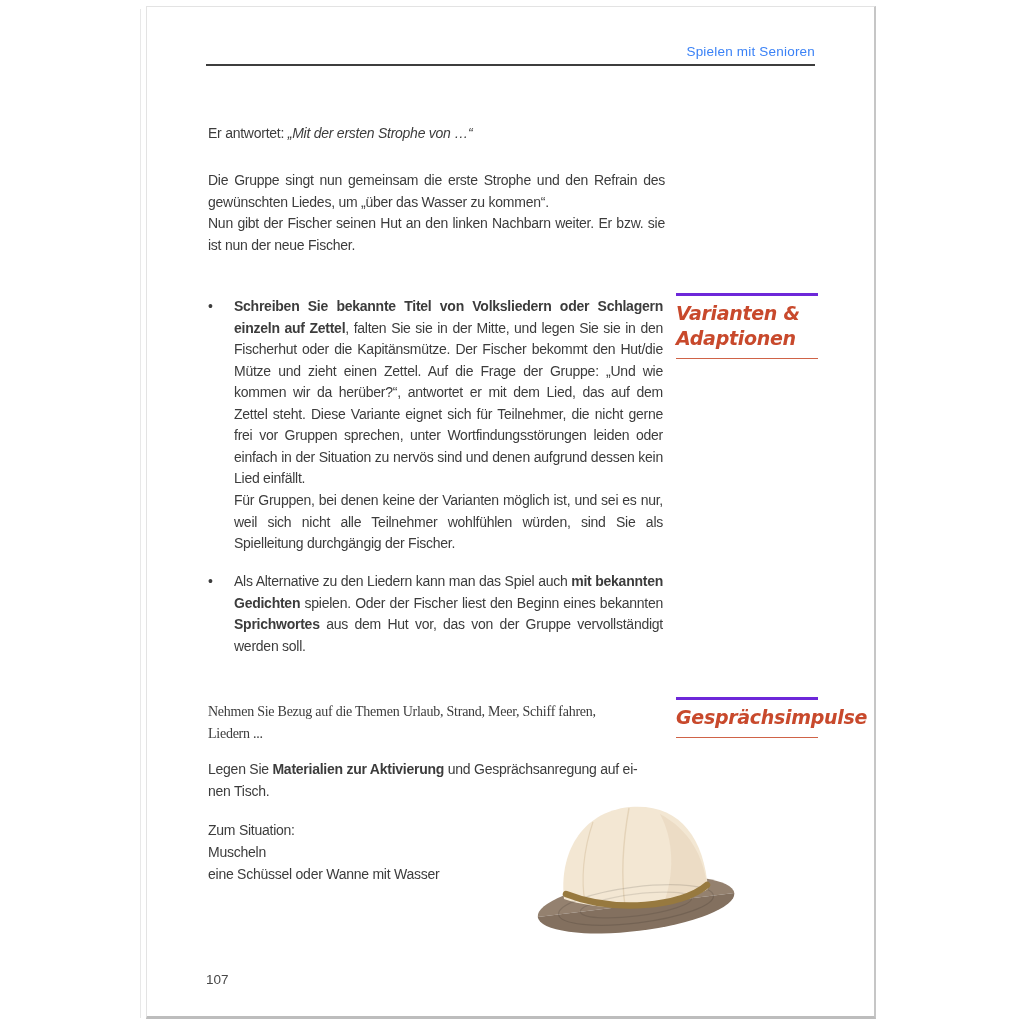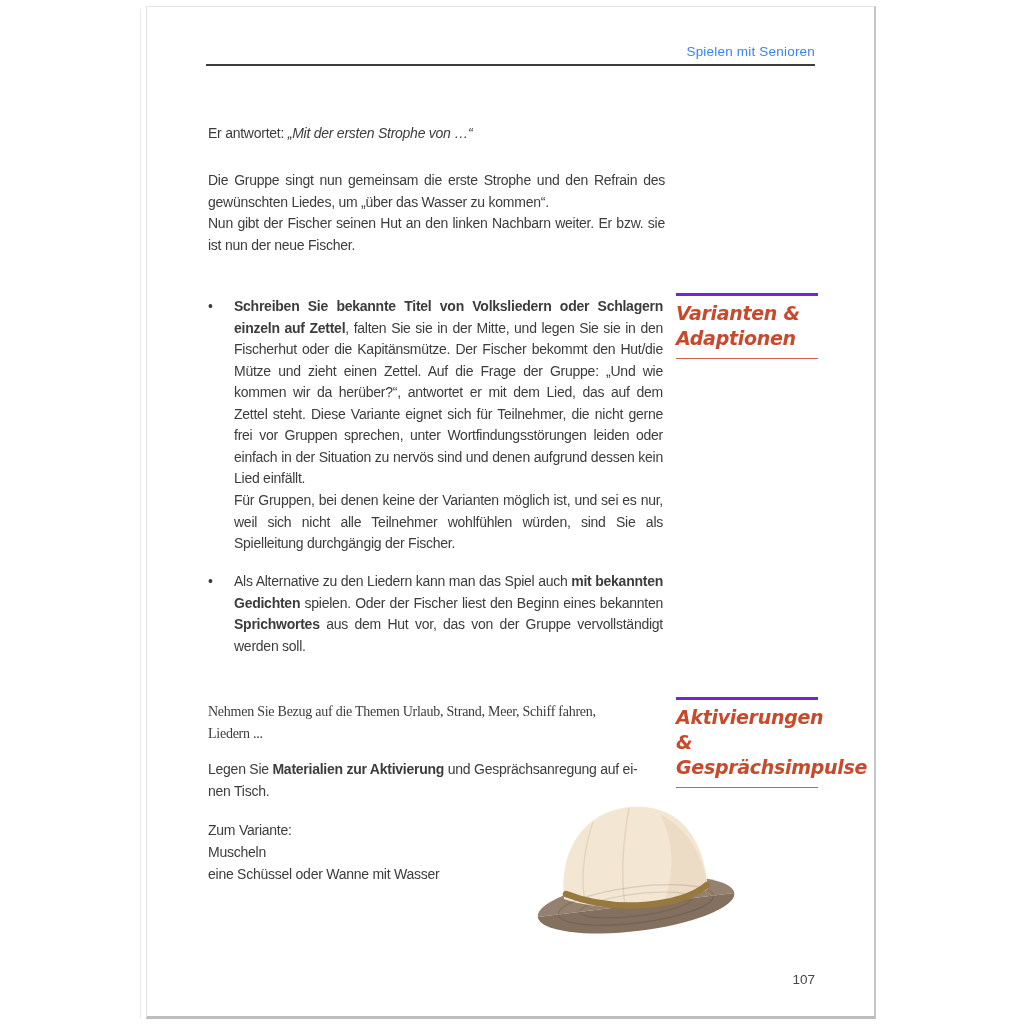--- a/index.html
+++ b/index.html
@@ -66,21 +66,21 @@
     font-family:"DejaVu Sans",cursive;
   }
   .margin-note-1{top:286px;}
   .margin-note-2{top:690px;}
 
   
   .hat-wrap{position:absolute;left:385px;top:794px;width:212px;height:140px;}
 
   
   .page-number{
-    position:absolute;top:965px;left:59px;width:609px;text-align:right;
+    position:absolute;top:965px;left:59px;width:609px;
     font-size:13.5px;color:#474747;
   }
 </style>
 </head>
 <body>
 
 <div class="page">
   <div class="page-edge-left"></div>
 
   <div class="header-title">Spielen mit Senioren</div>
@@ -101,30 +101,29 @@
     <div class="bullet-marker">•</div>
     <div class="bullet-body"><span>Als Alternative zu den Liedern kann man das Spiel auch </span><span class="b">mit bekannten Gedichten</span><span> spielen. Oder der Fischer liest den Beginn eines bekannten </span><span class="b">Sprichwortes</span><span> aus dem Hut vor, das von der Gruppe vervollständigt werden soll.</span></div>
   </div>
 
   <div class="margin-note margin-note-1">
     <div>Varianten &amp;</div>
     <div>Adaptionen</div>
   </div>
 
   <div class="margin-note margin-note-2">
-    <div>Aktivierungen &amp;</div>
     <div>Gesprächsimpulse</div>
   </div>
 
   <div class="txt bezug no-just"><span>Nehmen Sie Bezug auf die Themen Urlaub, Strand, Meer, Schiff fahren,</span><br><span>Liedern ...</span></div>
 
   <div class="txt material no-just"><span>Legen Sie </span><span class="b">Materialien zur Aktivierung</span><span> und Gesprächsanregung auf ei-</span><br><span>nen Tisch.</span></div>
 
   <div class="examples">
-    <div>Zum Variante:</div>
+    <div>Zum Situation:</div>
     <div>Muscheln</div>
     <div>eine Schüssel oder Wanne mit Wasser</div>
   </div>
 
   <div class="hat-wrap">
     <svg width="212" height="140" viewBox="0 0 212 140">
 
       <g transform="rotate(-7 104 104)">
         <path d="M 5 104 A 99 26 0 0 1 203 104 Z" fill="#94816f"></path>
       </g>

